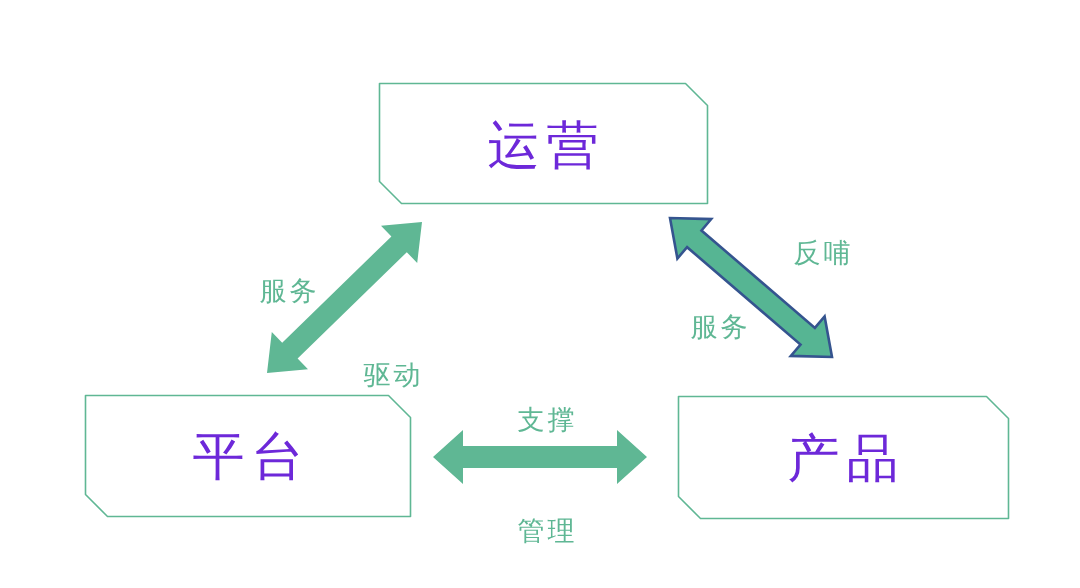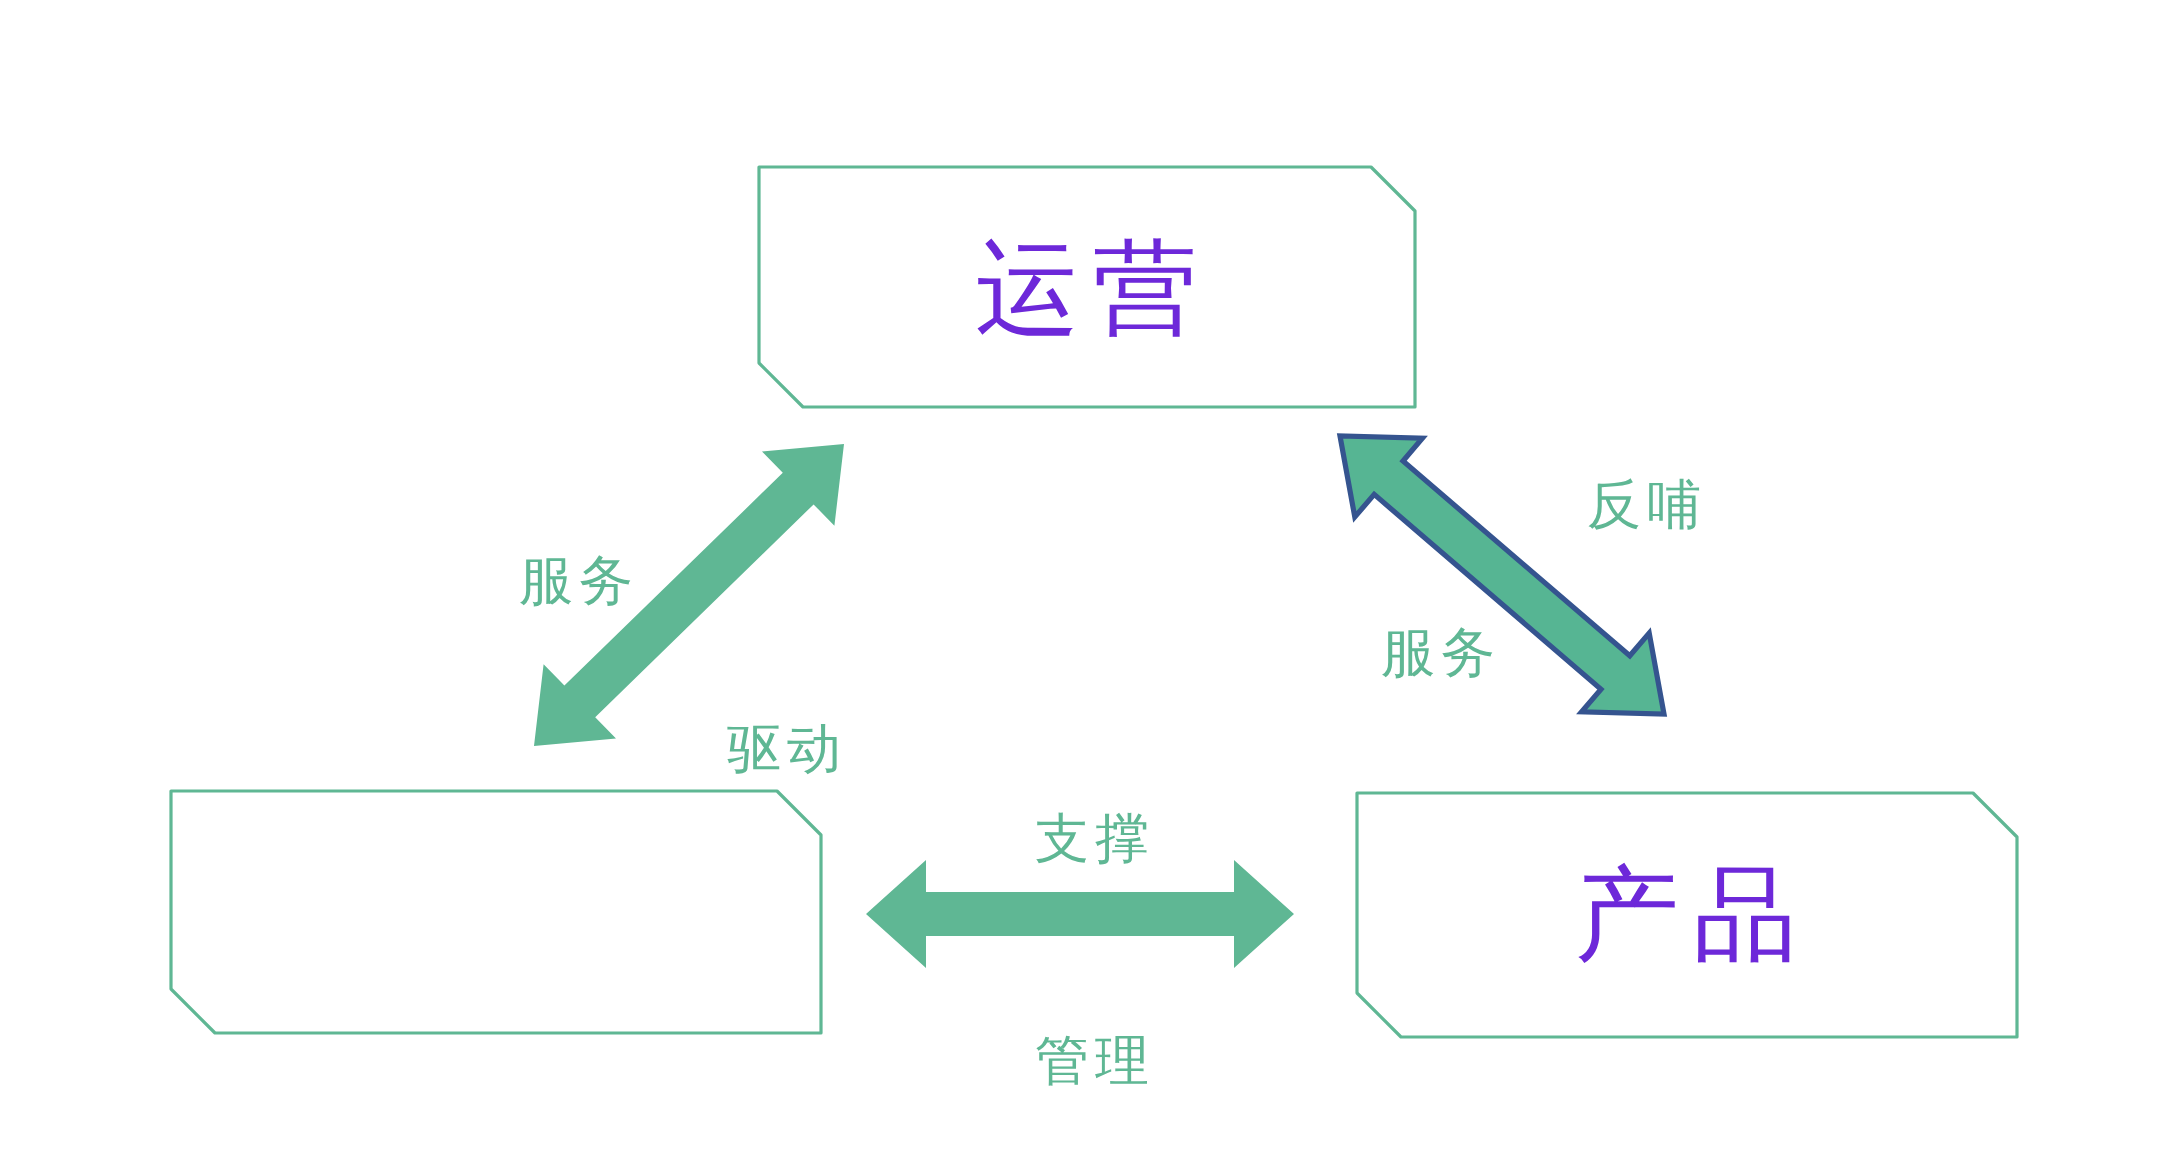--- a/index.html
+++ b/index.html
@@ -56,20 +56,21 @@
 
     <polygon fill="#5fb794" points="267,373 308,369.3 297.6,358.6 406.8,252.2 417.2,262.9 422,222 381,225.7 391.4,236.4 282.2,342.8 271.8,332.1"></polygon>
 
     <polygon fill="#56b593" stroke="#35548f" stroke-width="2.6" stroke-linejoin="miter" points="670,218 677.4,258.5 687.1,247.2 800.5,344.6 790.8,355.9 832,357 824.6,316.5 814.9,327.9 701.5,230.5 711.2,219.1"></polygon>
 
     <polygon fill="#5fb794" points="433,457 463,484 463,468 617,468 617,484 647,457 617,430 617,446 463,446 463,430"></polygon>
   </svg>
 
   <div class="node-label" style="left:543px; top:145px;">运营</div>
 
+  <div class="node-label" style="left:248px; top:456px;">平台</div>
 
   <div class="node-label" style="left:843px; top:458px;">产品</div>
 
   <div class="edge-label" style="left:288px; top:291px;">服务</div>
 
   <div class="edge-label" style="left:392px; top:331px;margin-top:44px;">驱动</div>
 
   <div class="edge-label" style="left:822px; top:253px;">反哺</div>
 
   <div class="edge-label" style="left:719px; top:327px;">服务</div>

